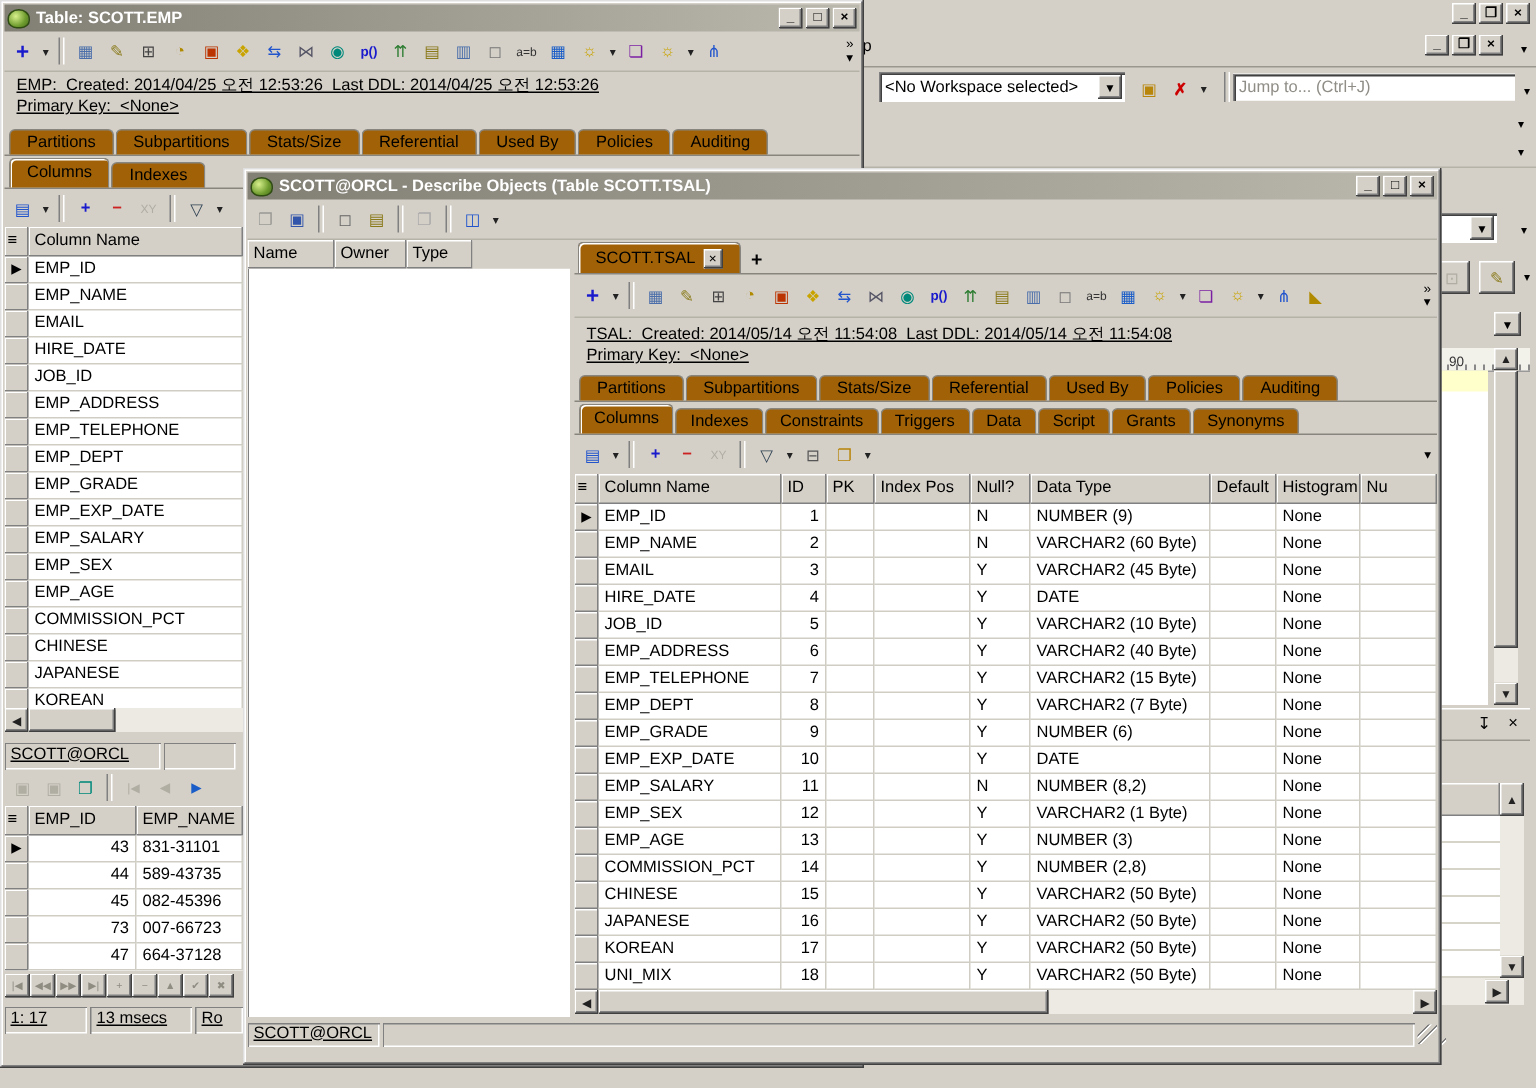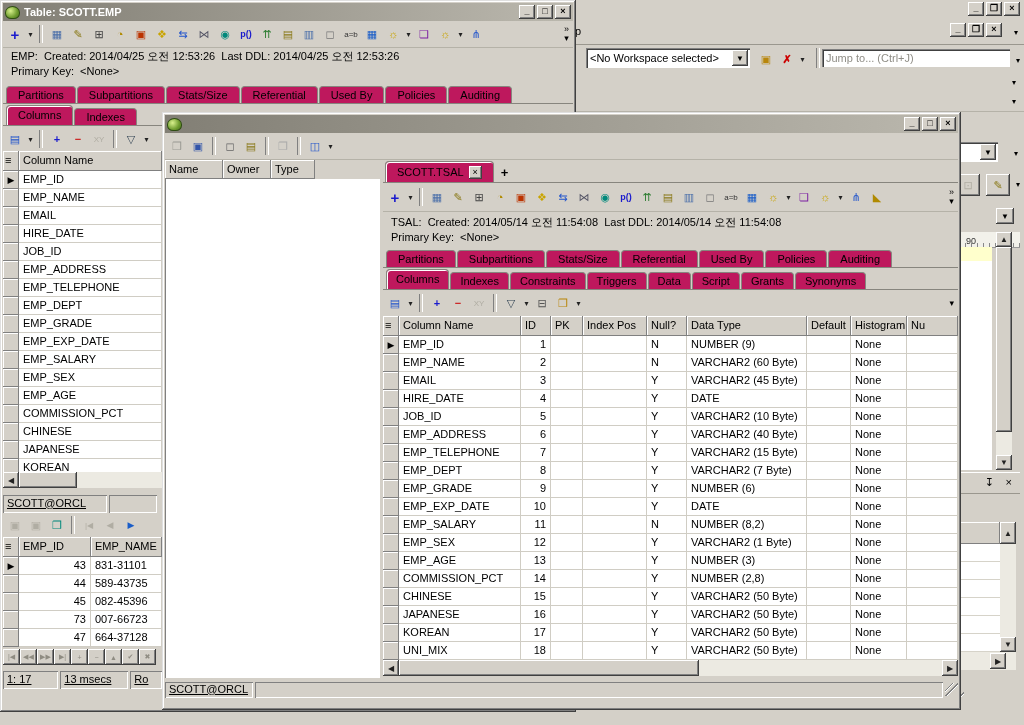--- a/index.html
+++ b/index.html
@@ -22,24 +22,24 @@
   .wbtn{width:16px;height:14px;background:#d4d0c8;font-size:9px;line-height:12px;text-align:center;
         color:#000;font-weight:bold;box-shadow:inset -1px -1px #404040,inset 1px 1px #fff,inset -2px -2px #808080;}
   
   .tb{display:flex;align-items:center;gap:1px;padding:1px 2px;}
   .tbi{width:20px;height:20px;display:flex;align-items:center;justify-content:center;font-size:11px;flex:none;}
   .tbi .glyph{pointer-events:none;}
   .tbi.caret{width:9px;font-size:8px;color:#222;}
   .tbi.sep{width:2px;height:18px;border-left:1px solid #808080;border-right:1px solid #fff;margin:0 3px;}
   .tb-overflow{margin-left:auto;display:flex;flex-direction:column;align-items:center;line-height:9px;
                font-size:9px;color:#000;padding-right:2px;}
-  .infoline{padding:1px 8px;height:14px;white-space:pre;overflow:hidden;}
+  .infoline{padding:1px 8px;height:14px;white-space:pre;overflow:hidden;text-decoration:underline;}
   
   .tabs{display:flex;align-items:flex-end;padding-left:3px;border-bottom:1px solid #87857e;position:relative;}
-  .tab{position:relative;top:0;height:16px;line-height:16px;padding:0 11px;background:#be185d;
+  .tab{position:relative;top:0;height:16px;line-height:16px;padding:0 11px;background:#a16207;
        border:1px solid #87857e;border-bottom:none;border-radius:4px 4px 0 0;margin-right:1px;white-space:nowrap;}
   .tab.active{height:19px;line-height:19px;z-index:2;box-shadow:inset 1px 1px #fff;}
   
   .ghead{display:grid;background:#d4d0c8;}
   .gh{box-shadow:inset -1px -1px #808080,inset 1px 1px #fff;padding:2px 4px;height:20px;line-height:15px;
       overflow:hidden;white-space:nowrap;box-sizing:border-box;}
   .grow{display:grid;background:#fff;}
   .gc{border-right:1px solid #d0cdc4;border-bottom:1px solid #d0cdc4;padding:0 4px;height:18px;line-height:17px;
       white-space:nowrap;overflow:hidden;box-sizing:border-box;}
   .gc.sel{background:#d4d0c8;box-shadow:inset -1px -1px #808080,inset 1px 1px #fff;padding:0 2px;
@@ -593,20 +593,21 @@
         <div class="spanel" style="width:52px;">1: 17</div>
         <div class="spanel" style="width:66px;">13 msecs</div>
         <div class="spanel" style="width:26px;">Ro</div>
       </div>
     </div>
   </div>
 
   <div class="win" style="left:162px;top:112px;width:793px;height:592px;z-index:2;">
     <div class="titlebar">
       <span class="toad"></span>
+      <span class="title-text">SCOTT@ORCL - Describe Objects (Table SCOTT.TSAL)</span>
       <div class="wbtns">
         <div class="wbtn">_</div>
         <div class="wbtn">□</div>
         <div class="wbtn">×</div>
       </div>
     </div>
     <div class="tb" style="height:24px;border-bottom:1px solid #b5b2a8;">
 
         <span class="tbi btn3d" style="box-shadow:none;">
           <span class="glyph" style="color:#9a9a94">❒</span>

